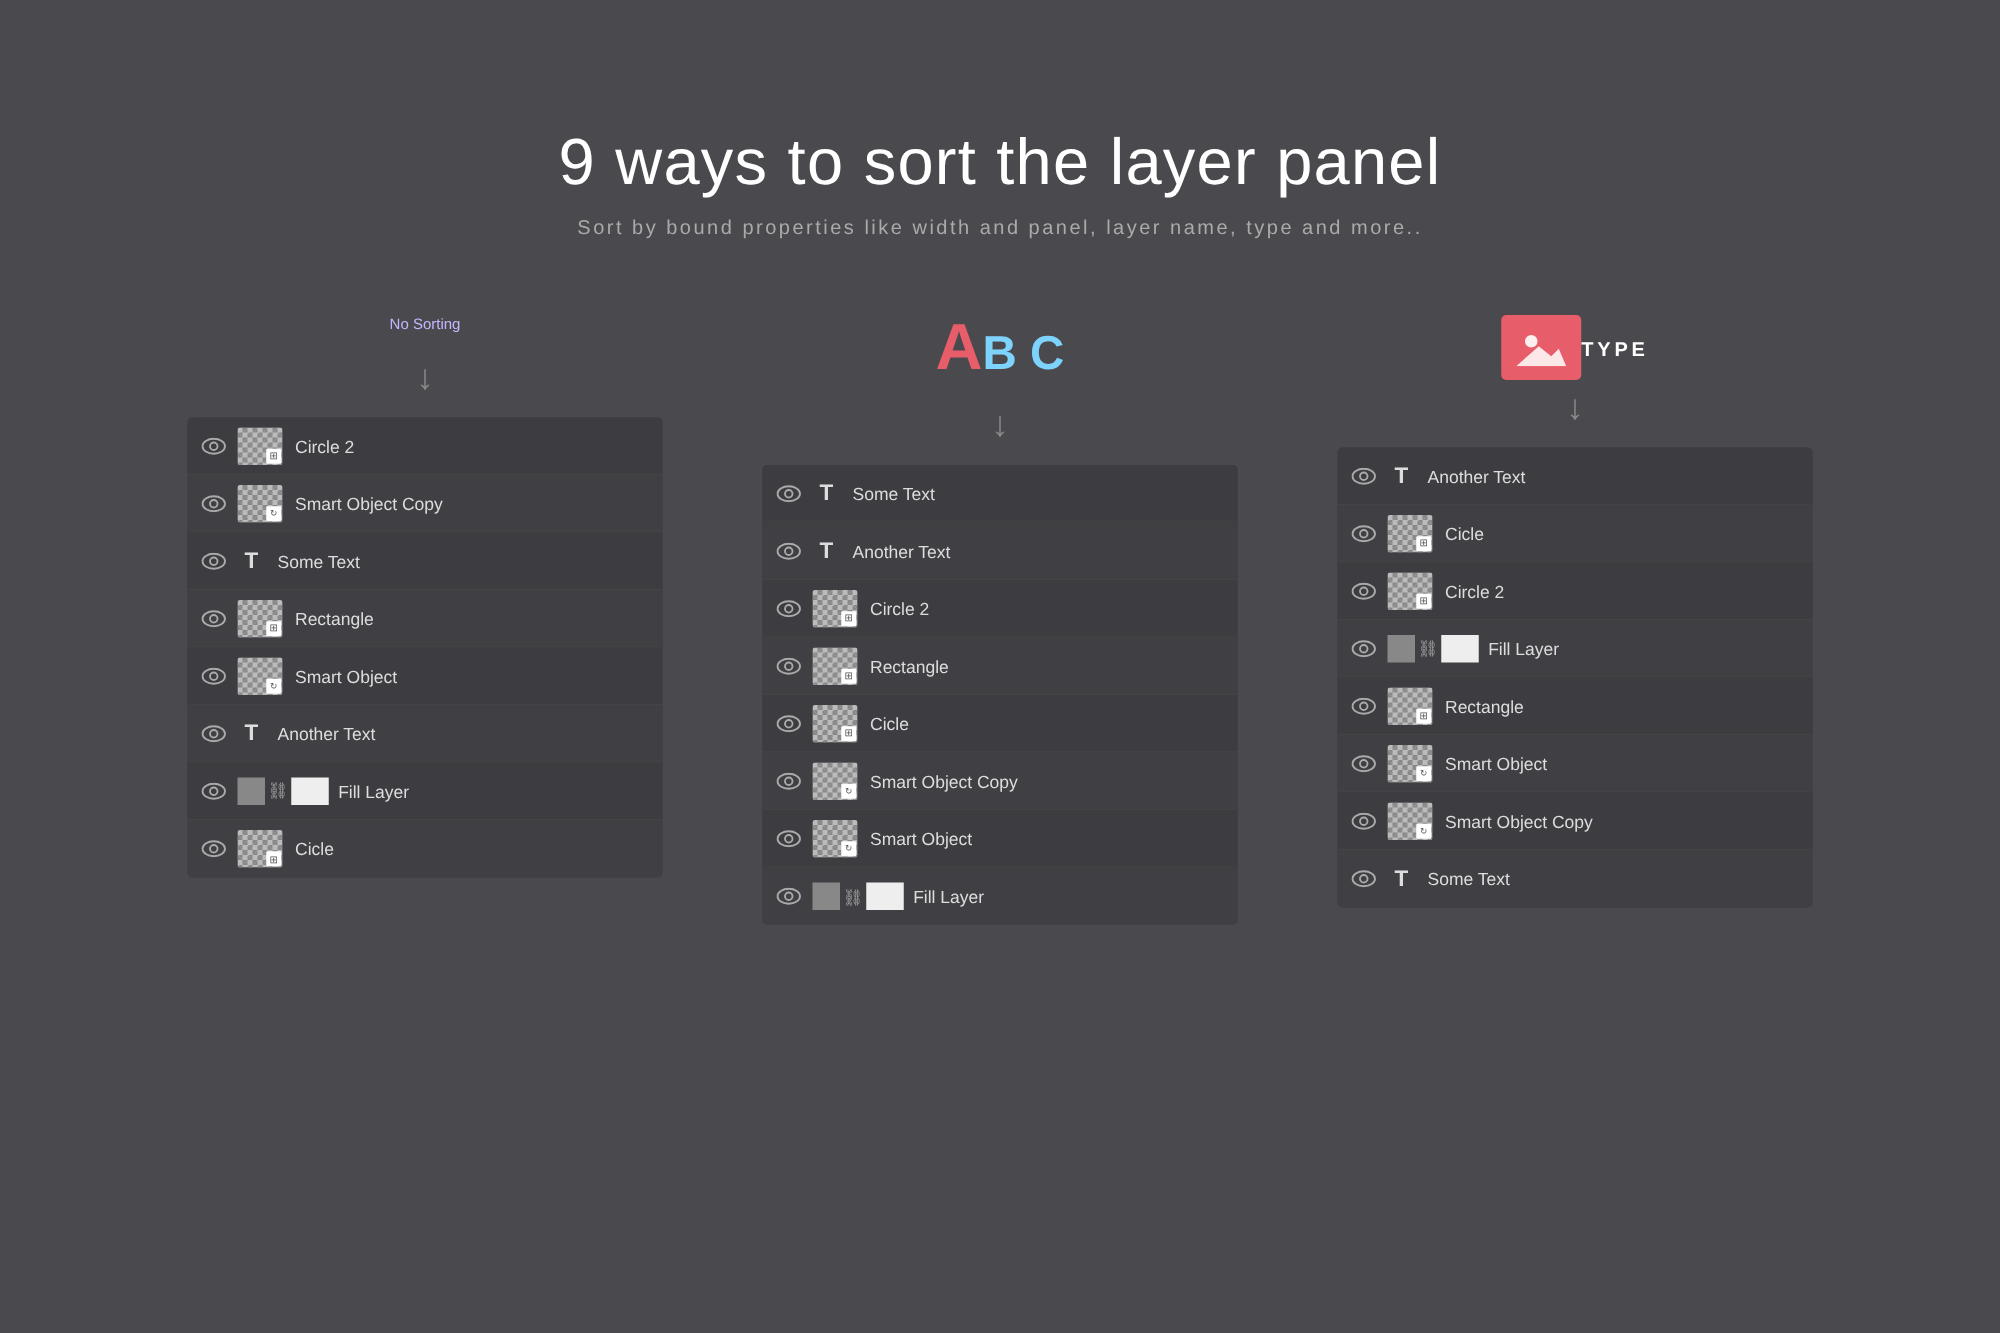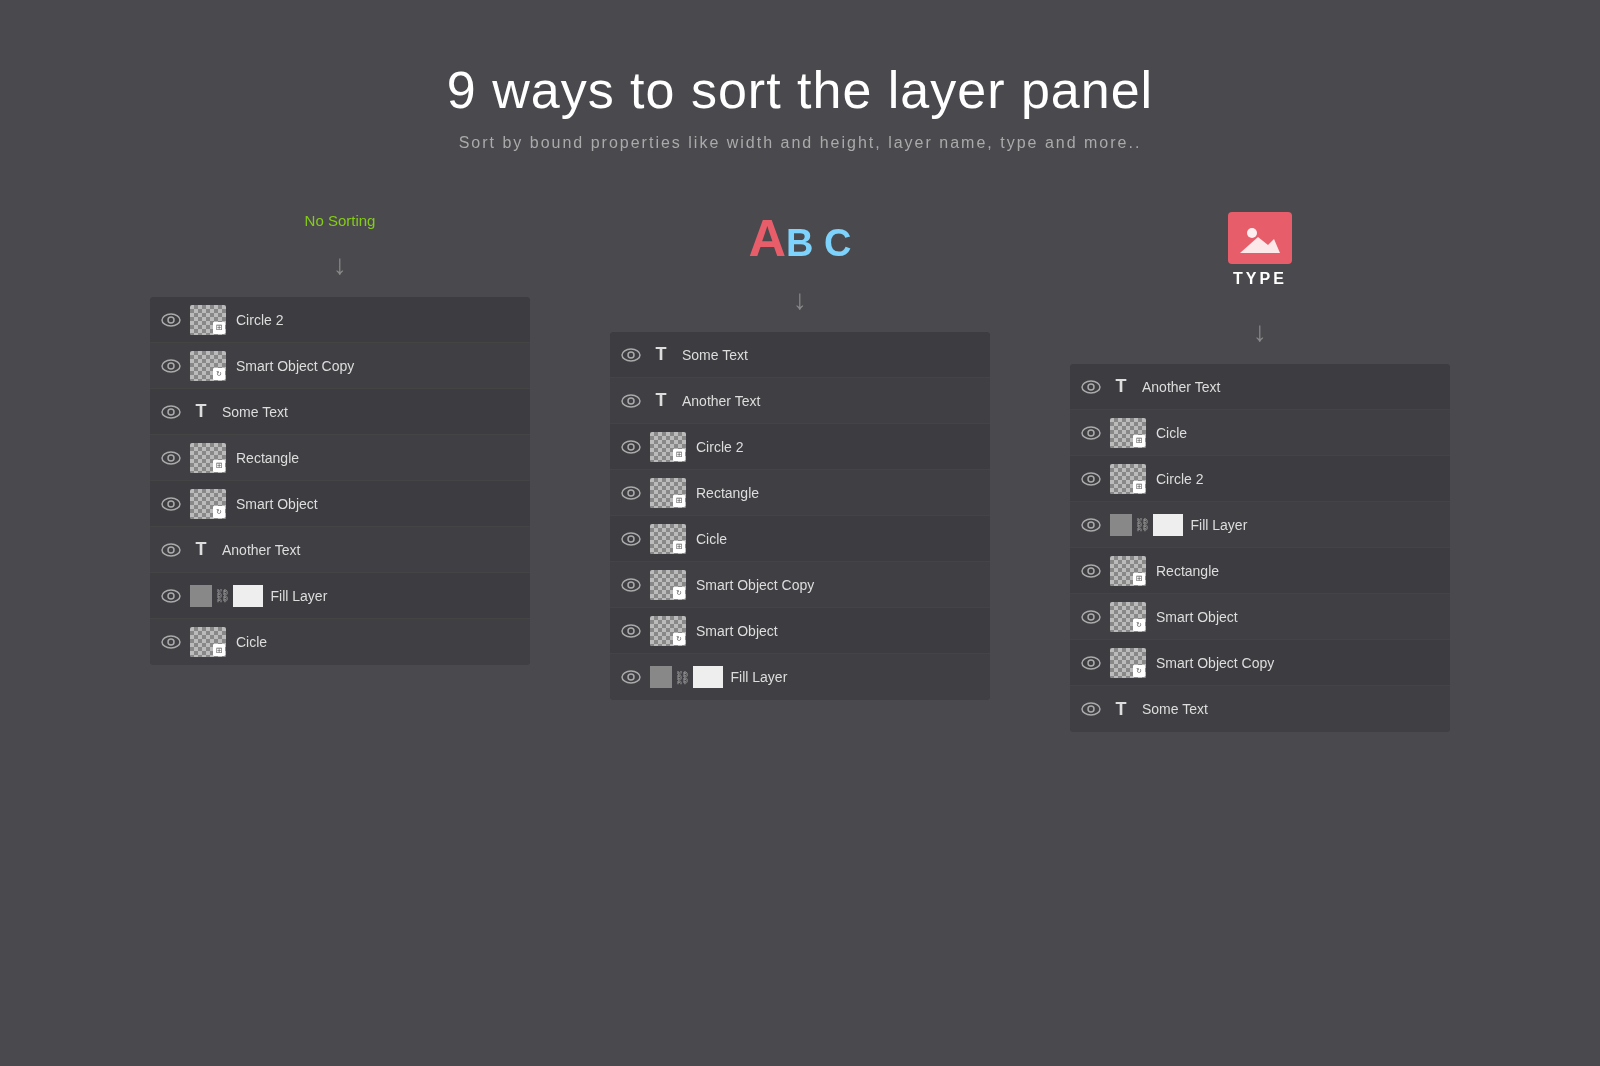--- a/index.html
+++ b/index.html
@@ -14,20 +14,21 @@
       padding: 60px 40px 60px;
       color: #fff;
     }
     .page-title {
       font-size: 52px;
       font-weight: 300;
       color: #ffffff;
       text-align: center;
       margin-bottom: 14px;
       letter-spacing: 1px;
+      margin-top: 40px;
     }
     .page-subtitle {
       font-size: 16px;
       font-weight: 300;
       color: #aaaaaa;
       text-align: center;
       letter-spacing: 2px;
       margin-bottom: 60px;
     }
     .panels-container {
@@ -38,22 +39,22 @@
       justify-content: center;
       width: 100%;
     }
     .panel-column {
       display: flex;
       flex-direction: column;
       align-items: center;
       width: 380px;
     }
     .panel-label {
-      font-size: 15px;
-      color: #84cc16;
+      font-size: 12px;
+      color: #c4b5fd;
       margin-bottom: 20px;
       font-weight: 300;
     }
     .sort-icon-abc {
       display: flex;
       align-items: baseline;
       margin-bottom: 20px;
     }
     .sort-icon-abc .letter-a {
       font-size: 52px;
@@ -62,23 +63,23 @@
       line-height: 1;
     }
     .sort-icon-abc .letter-bc {
       font-size: 38px;
       font-weight: bold;
       color: #7dd3fc;
       line-height: 1;
     }
     .sort-icon-type {
       display: flex;
-      flex-direction: column;
-      align-items: center;
-      margin-bottom: 28px;
+      flex-direction: row;
+      align-items: center;
+      margin-bottom: 0;
     }
     .type-image-icon {
       width: 64px;
       height: 52px;
       background-color: #e85d6a;
       border-radius: 4px;
       display: flex;
       align-items: center;
       justify-content: center;
       margin-bottom: 6px;
@@ -211,21 +212,21 @@
     .fill-layer-wrapper {
       display: flex;
       align-items: center;
       margin-right: 8px;
     }
   </style>
 </head>
 <body>
 
 <h1 class="page-title">9 ways to sort the layer panel</h1>
-<p class="page-subtitle">Sort by bound properties like width and height, layer name, type and more..</p>
+<p class="page-subtitle">Sort by bound properties like width and panel, layer name, type and more..</p>
 
 <div class="panels-container">
 
   <div class="panel-column">
     <div class="panel-label">No Sorting</div>
     <div class="arrow-down">↓</div>
     <div class="layer-panel">
 
       <div class="layer-row">
         <div class="eye-icon">

